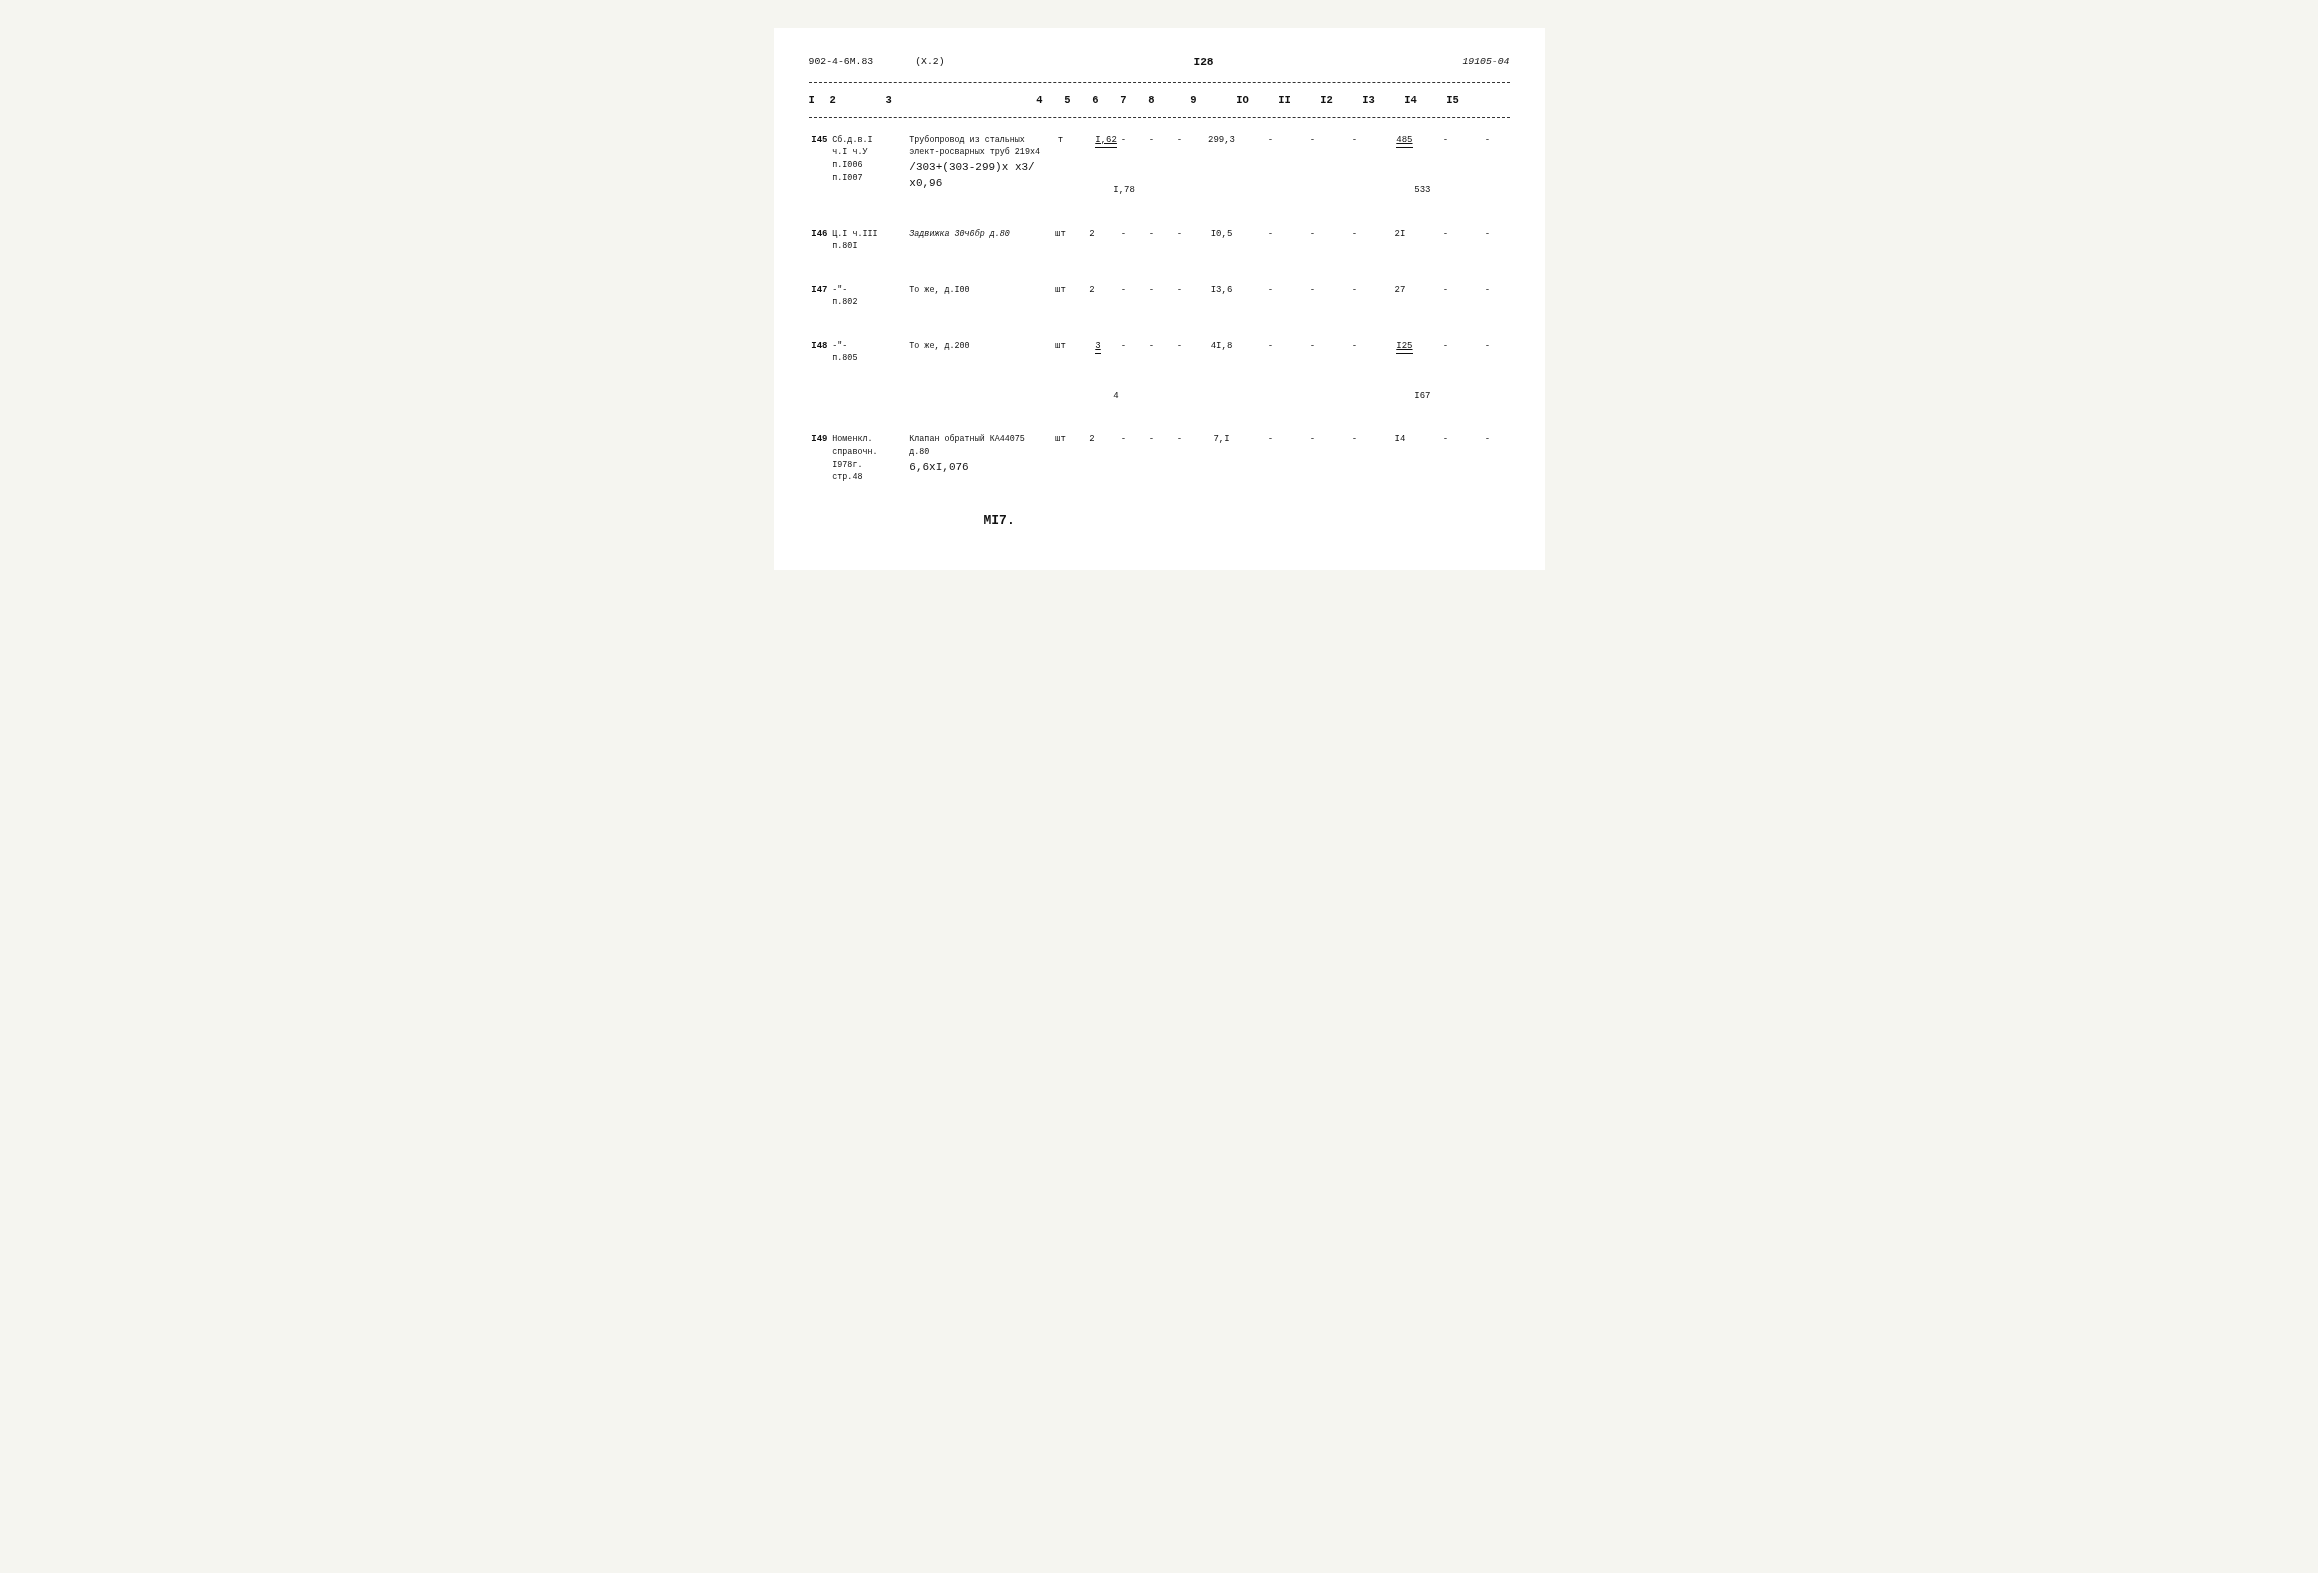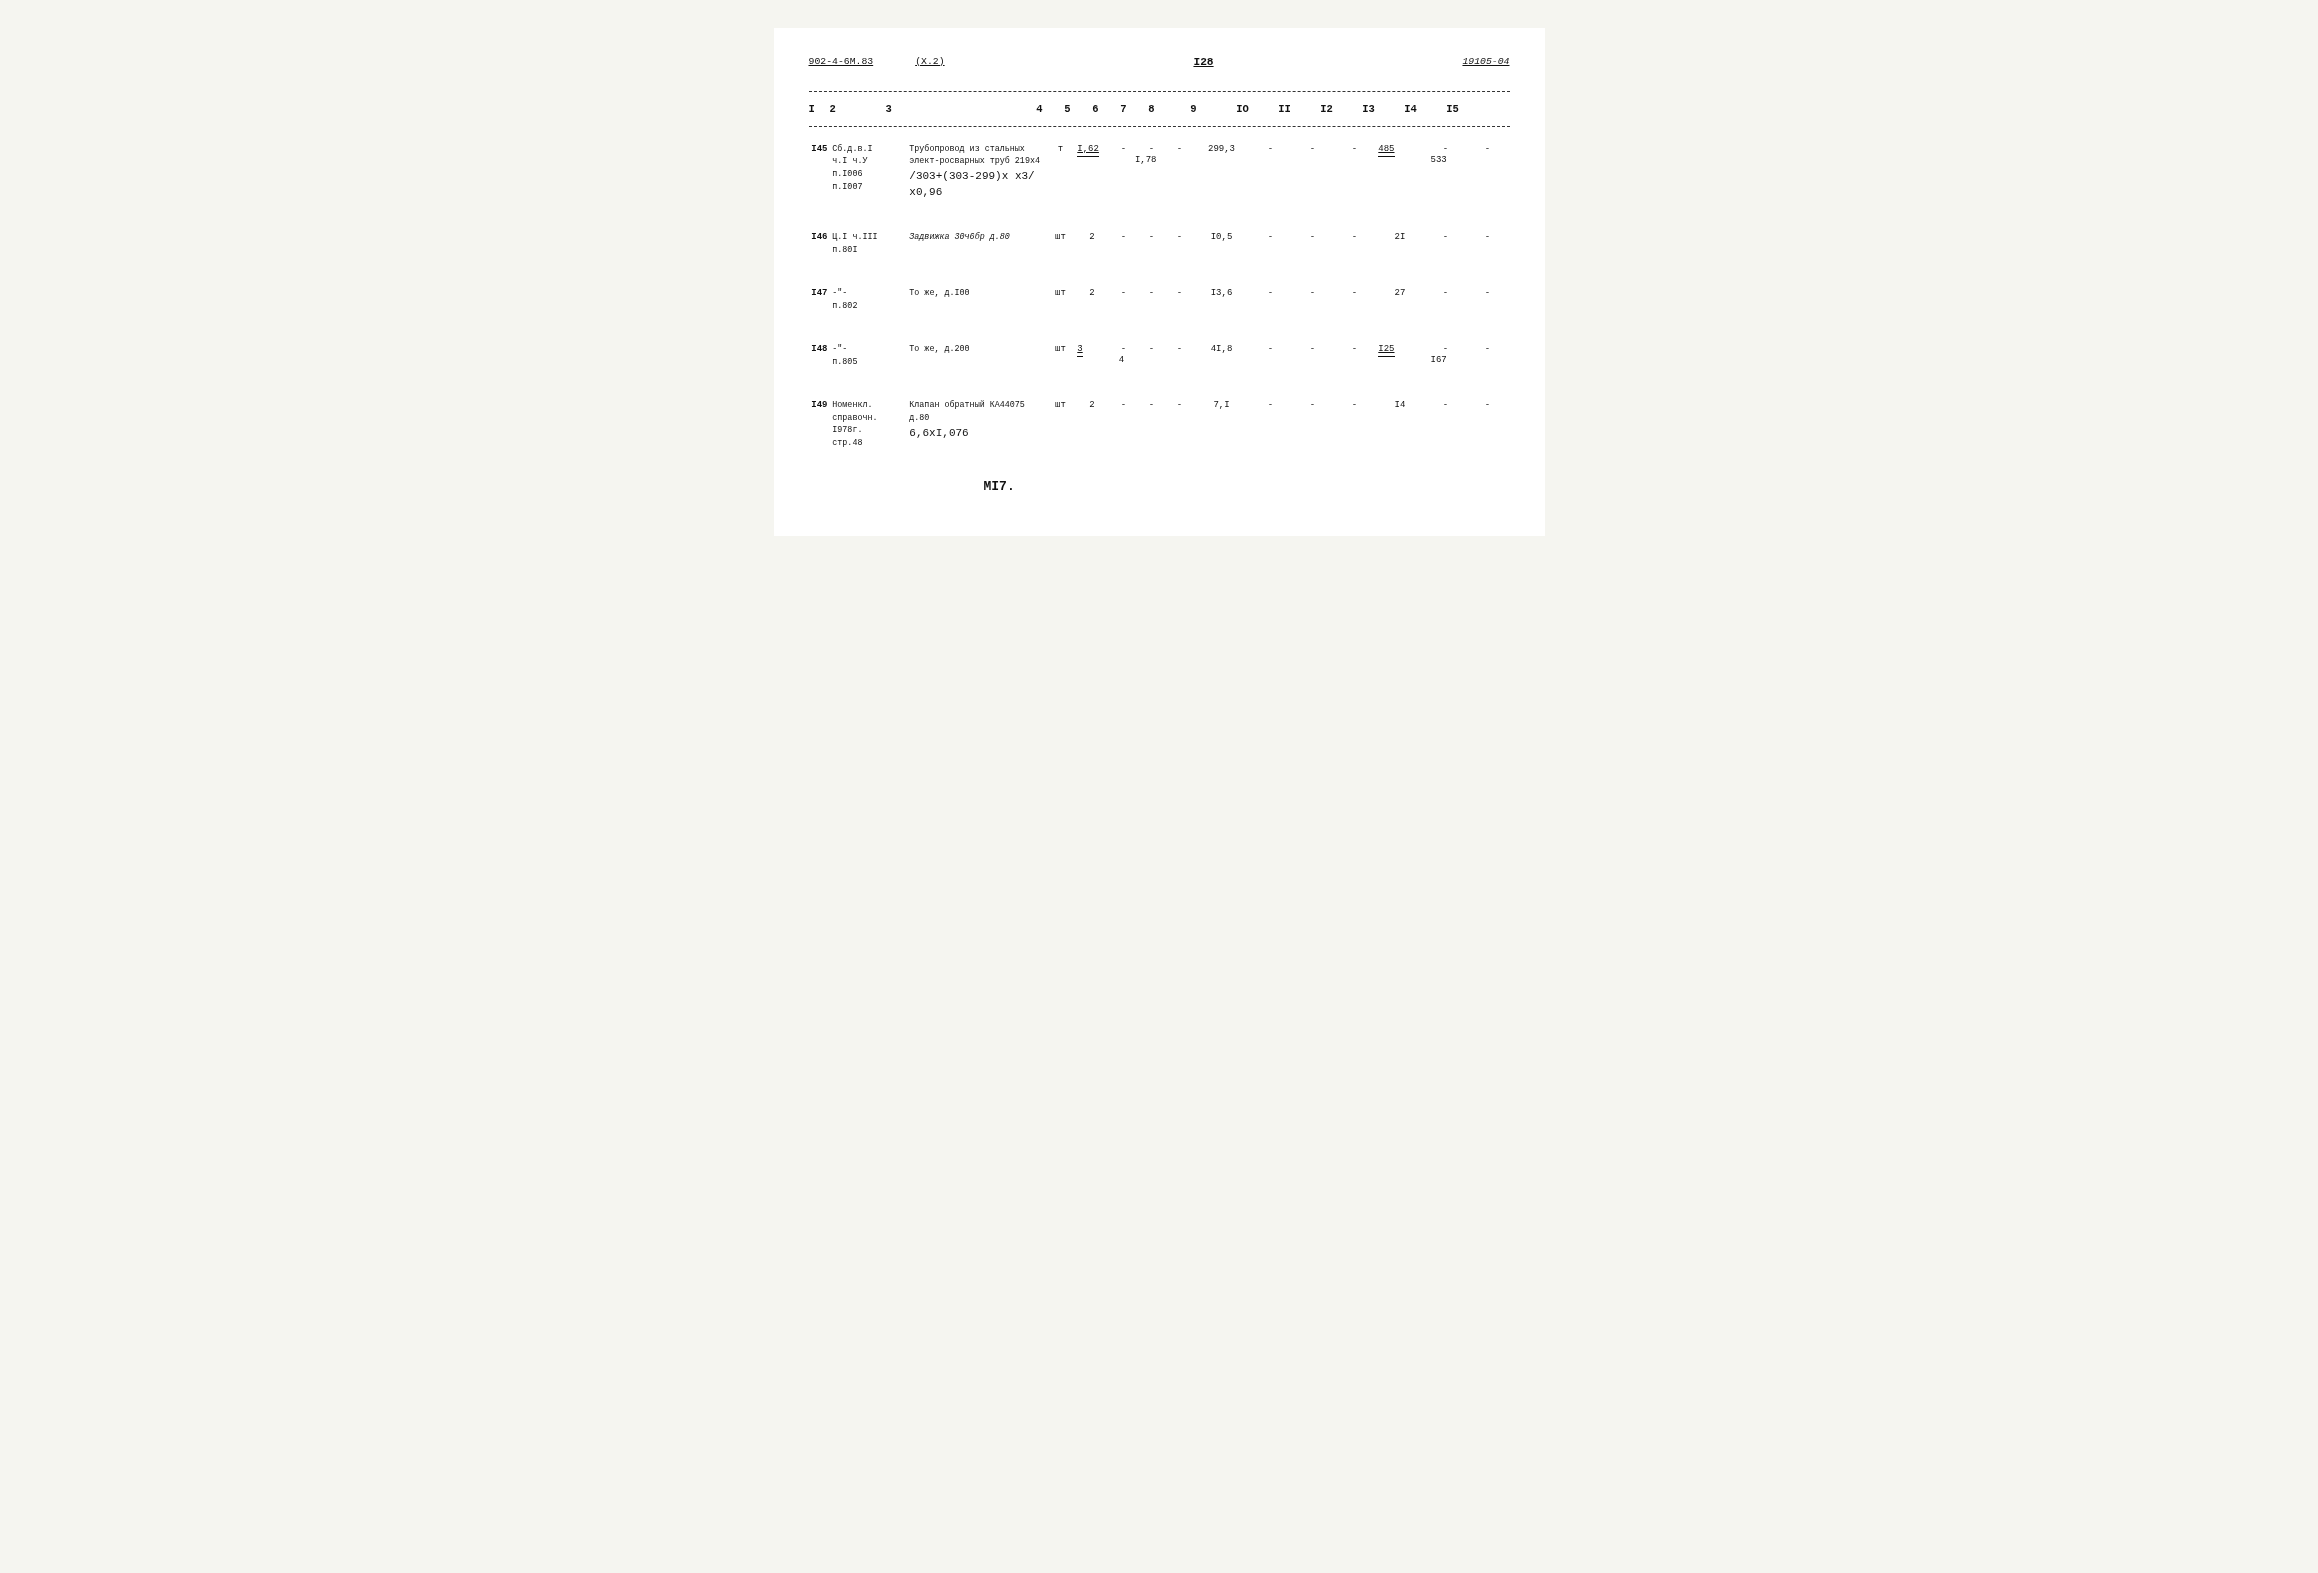--- a/index.html
+++ b/index.html
@@ -22,23 +22,22 @@
       max-width: 771px;
       margin: 0 auto;
       padding: 28px 35px 42px 35px;
       min-height: 491px;
     }
 
     .top-header {
       display: flex;
       justify-content: space-between;
       align-items: flex-start;
-      margin-bottom: 23px;
-      font-size: 9.8px;
-      text-decoration: underline;
+      margin-bottom: 14px;
+      font-size: 9.8px;
     }
 
     .top-header .left-ref {
       font-size: 9.8px;
     }
 
     .top-header .center-ref {
       font-size: 9.8px;
       margin-left: 42px;
     }
@@ -109,23 +108,24 @@
       text-align: center;
     }
 
     .col-num {
       font-size: 9px;
       font-weight: bold;
     }
 
     .fraction {
       display: inline-flex;
-      flex-direction: row;
-      align-items: flex-start;
+      flex-direction: column;
+      align-items: center;
       line-height: 1.3;
+      gap: 26px;
     }
 
     .fraction .numer {
       border-bottom: 0.7px solid #111;
       padding-bottom: 0.7px;
       text-decoration: underline;
     }
 
     .fraction .denom {
       padding-top: 11px;

